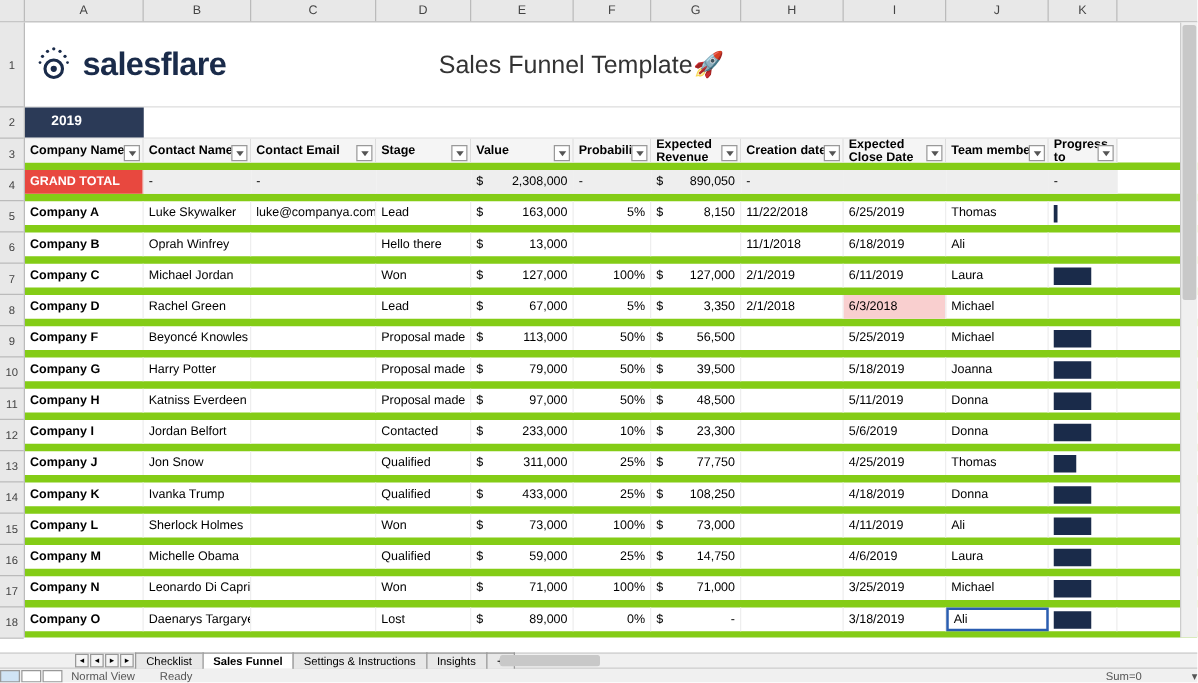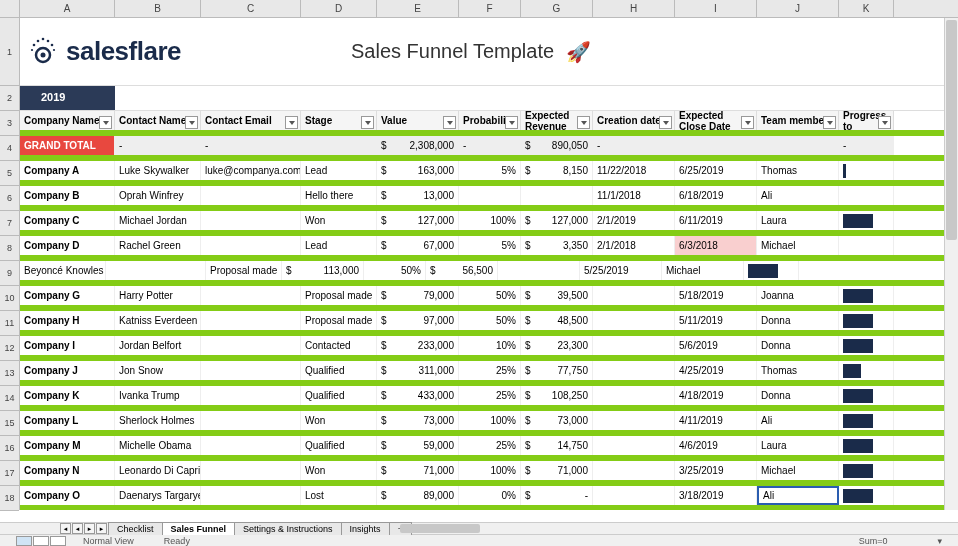--- a/index.html
+++ b/index.html
@@ -13,21 +13,21 @@
 .row-headers { width: 20px; background: #e8e8e8; border-right: 1px solid #bbb; }
 .row-headers .rh { height: 25px; text-align: center; font-size: 9px; color: #444; border-bottom: 1px solid #bbb; line-height: 25px; }
 .row-headers .rh.tall { height: 68px; line-height: 68px; }
 
 .grid { flex: 1; overflow: hidden; position: relative; }
 
 .title-row { height: 68px; display: flex; align-items: center; background: #fff; border-bottom: 1px solid #ddd; }
 .logo { display: flex; align-items: center; margin-left: 6px; }
 .logo-icon { width: 34px; height: 34px; position: relative; margin-right: 6px; }
 .logo-text { font-size: 26px; font-weight: 600; color: #1a2b4a; letter-spacing: -0.5px; }
-.title { font-size: 20px; color: #333; margin-left: 170px; display: flex; align-items: flex-start; gap: 12px; }
+.title { font-size: 20px; color: #333; margin-left: 170px; display: flex; align-items: flex-end; gap: 1px; }
 
 .year-row { height: 25px; display: flex; border-bottom: 1px solid #ddd; }
 .year-cell { width: 95px; background: #2b3a57; color: #fff; font-weight: bold; font-size: 11px; padding: 5px 21px; }
 
 .header-row, .total-row, .data-row { display: flex; height: 25px; border-bottom: 6px solid #84cc16; }
 .header-row .cell { background: #f5f5f5; font-weight: bold; font-size: 10px; position: relative; padding: 5px 4px; border-right: 1px solid #ddd; display: flex; align-items: center; }
 .filter-btn { position: absolute; right: 2px; top: 5px; width: 13px; height: 13px; background: #fff; border: 1px solid #999; display: flex; align-items: center; justify-content: center; }
 .filter-btn::after { content: ""; border-left: 3px solid transparent; border-right: 3px solid transparent; border-top: 4px solid #555; }
 
 .total-row .cell { background: #eee; font-size: 10px; padding: 5px 4px; border-right: 1px solid #eee; display: flex; align-items: center; }
@@ -51,21 +51,21 @@
 .bottom { position: absolute; bottom: 0; left: 0; right: 0; margin-top: 17px; }
 .hscroll { height: 12px; background: #f0f0f0; border-top: 1px solid #ccc; display: flex; }
 .hscroll .track { flex: 1; position: relative; margin-left: 400px; }
 .hscroll .thumb { position: absolute; left: 0; top: 1px; width: 80px; height: 9px; background: #c8c8c8; border-radius: 2px; }
 
 .tabs { height: 12px; display: flex; align-items: center; position: absolute; top: 0; left: 60px; }
 .tr-btn { width: 11px; height: 11px; border: 1px solid #999; background: #f5f5f5; margin-right: 1px; font-size: 7px; text-align: center; line-height: 9px; }
 .tab { padding: 1px 8px; font-size: 9px; background: #e8e8e8; border: 1px solid #999; border-bottom: none; margin-right: -1px; }
 .tab.active { background: #fff; font-weight: bold; }
 
-.status { height: 12px; background: #f0f0f0; border-top: 1px solid #ccc; display: flex; align-items: center; font-size: 9px; color: #555; padding: 0 16px; gap: 10px; }
+.status { height: 12px; background: #f0f0f0; border-top: 1px solid #ccc; display: flex; align-items: center; font-size: 9px; color: #555; padding: 0 0; }
 .view-btns { display: flex; margin-right: 6px; }
 .vb { width: 16px; height: 10px; border: 1px solid #999; background: #fff; margin-right: 1px; }
 .vb.active { background: #d0e4f5; }
 .status .spacer { flex: 1; }
 
 .selected-cell { border: 2px solid #2a5db0 !important; }
 </style>
 </head>
 <body>
 
@@ -291,20 +291,21 @@
               <span>$</span>
               <span>3,350</span>
             </div>
           </div>
           <div class="cell c7">2/1/2018</div>
           <div class="cell c8 redbg">6/3/2018</div>
           <div class="cell c9">Michael</div>
           <div class="cell c10"></div>
         </div>
         <div class="data-row">
+          <div class="cell c0 bold">Company F</div>
           <div class="cell c1">Beyoncé Knowles</div>
           <div class="cell c2"></div>
           <div class="cell c3">Proposal made</div>
           <div class="cell c4">
             <div class="currency">
               <span>$</span>
               <span>113,000</span>
             </div>
           </div>
           <div class="cell c5 num">50%</div>

